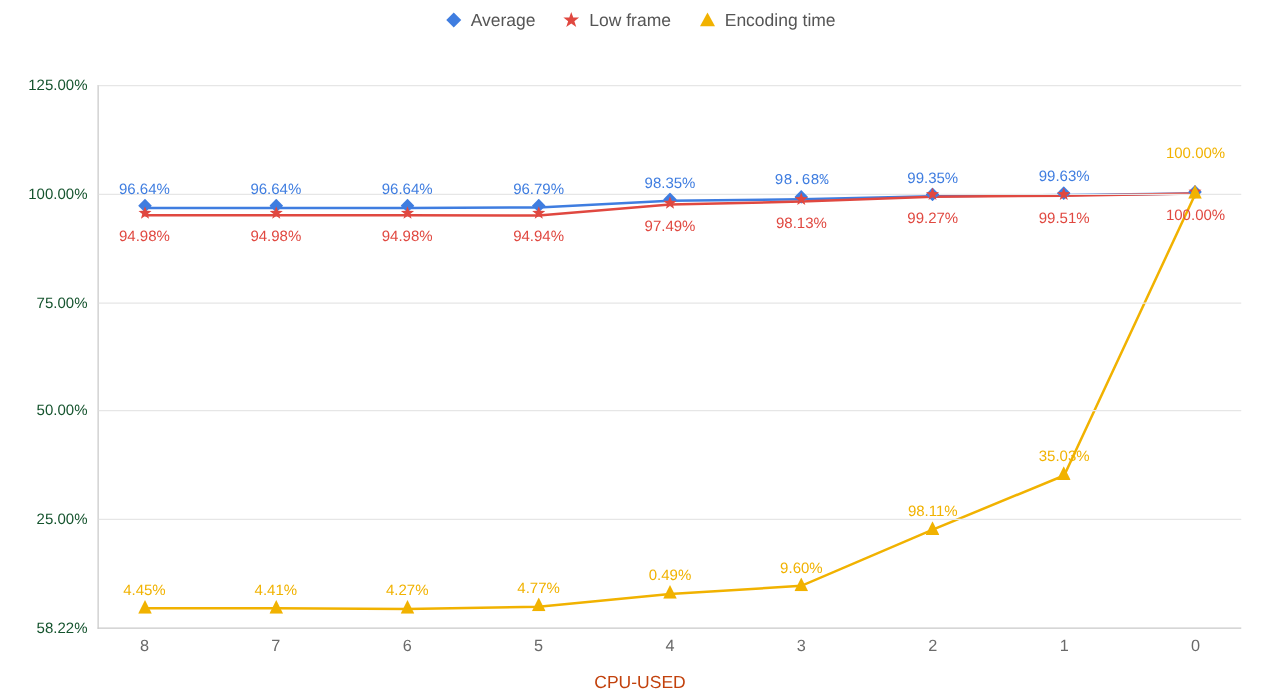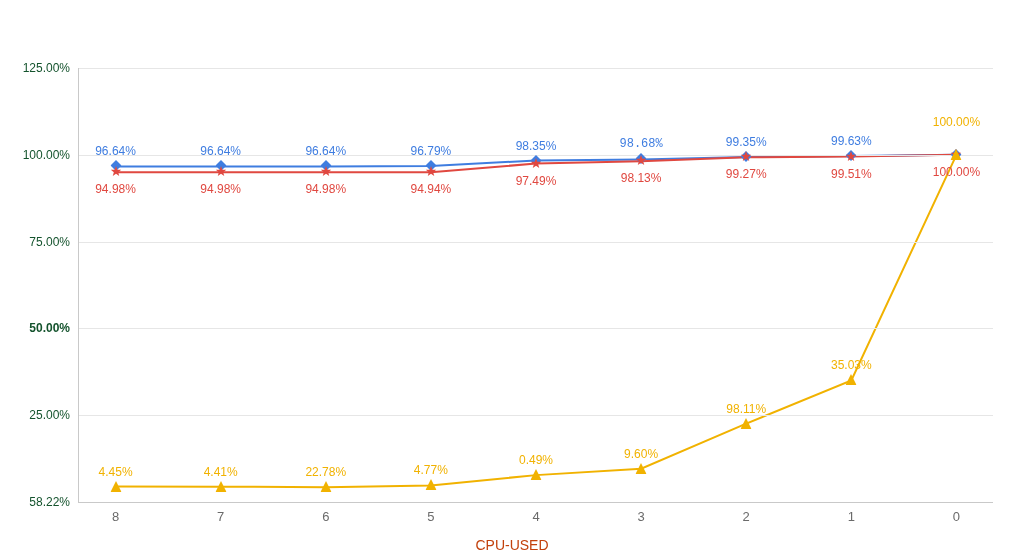--- a/index.html
+++ b/index.html
@@ -87,32 +87,52 @@
 .marker {
   position: absolute;
   transform: translate(-50%, -50%);
 }
 </style>
 </head>
 <body>
 
 <div class="chart-wrap">
 
+  <div class="legend">
+    <div class="item">
+      <svg width="14" height="14" viewBox="0 0 14 14">
+          <polygon points="7,1 13,7 7,13 1,7" fill="#3f7de0"></polygon>
+        </svg>
+      <span>Average</span>
+    </div>
+    <div class="item">
+      <svg width="14" height="14" viewBox="0 0 14 14">
+          <polygon points="7,0.5 8.6,5 13.3,5 9.5,7.9 11,12.6 7,9.8 3,12.6 4.5,7.9 0.7,5 5.4,5" fill="#e04840"></polygon>
+        </svg>
+      <span>Low frame</span>
+    </div>
+    <div class="item">
+      <svg width="14" height="14" viewBox="0 0 14 14">
+          <polygon points="7,1 13,12 1,12" fill="#f1b200"></polygon>
+        </svg>
+      <span>Encoding time</span>
+    </div>
+  </div>
 
   <div class="plot" id="plot">
     <svg class="lines" id="svg-lines" viewBox="0 0 914 434" preserveAspectRatio="none">
         <polyline points="36.56,98.46591999999998 141.67000000000002,98.46591999999998 246.78,98.46591999999998 351.89,97.94511999999997 457,92.52880000000005 562.1099999999999,91.38304 667.22,89.05680000000001 772.3299999999999,88.08464000000004 877.44,86.79999999999995" fill="none" stroke="#3f7de0" stroke-width="2"></polyline>
         <polyline points="36.56,104.22943999999995 141.67000000000002,104.22943999999995 246.78,104.22943999999995 351.89,104.36832000000004 457,95.51472000000001 562.1099999999999,93.29264 667.22,89.33456000000001 772.3299999999999,88.50128000000001 877.44,86.79999999999995" fill="none" stroke="#e04840" stroke-width="2"></polyline>
         <polyline points="36.56,418.5496 141.67000000000002,418.68848 246.78,419.17456 351.89,417.43856 457,407.12672 562.1099999999999,400.66880000000003 667.22,355.63696 772.3299999999999,312.37584000000004 877.44,86.79999999999995" fill="none" stroke="#f1b200" stroke-width="2"></polyline>
       </svg>
   <div class="ytick" style="top: 434px;">58.22%</div>
       <div class="gridline" style="top: 347.2px;"></div>
       <div class="ytick" style="top: 347.2px;">25.00%</div>
       <div class="gridline" style="top: 260.4px;"></div>
-      <div class="ytick" style="top: 260.4px; font-weight: bold;">50.00%</div>
+      <div class="ytick" style="top: 260.4px;">50.00%</div>
       <div class="gridline" style="top: 173.6px;"></div>
       <div class="ytick" style="top: 173.6px;">75.00%</div>
       <div class="gridline" style="top: 86.8px;"></div>
       <div class="ytick" style="top: 86.8px;">100.00%</div>
       <div class="gridline" style="top: 0px;"></div>
       <div class="ytick" style="top: 0px;">125.00%</div>
       <div class="xtick" style="left: 36.56px;">8</div>
       <div class="xtick" style="left: 141.67px;">7</div>
       <div class="xtick" style="left: 246.78px;">6</div>
       <div class="xtick" style="left: 351.89px;">5</div>
@@ -196,21 +216,21 @@
           <polygon points="5.5,0 11,11 0,11" fill="#f1b200"></polygon>
         </svg></span>
       <div class="data-label yellow" style="left: 36.56px; top: 396.55px;">4.45%</div>
       <span class="marker" style="left: 141.67px; top: 418.688px;"><svg width="11" height="11" viewBox="0 0 11 11">
           <polygon points="5.5,0 11,11 0,11" fill="#f1b200"></polygon>
         </svg></span>
       <div class="data-label yellow" style="left: 141.67px; top: 396.688px;">4.41%</div>
       <span class="marker" style="left: 246.78px; top: 419.175px;"><svg width="11" height="11" viewBox="0 0 11 11">
           <polygon points="5.5,0 11,11 0,11" fill="#f1b200"></polygon>
         </svg></span>
-      <div class="data-label yellow" style="left: 246.78px; top: 397.175px;">22.78%</div>
+      <div class="data-label yellow" style="left: 246.78px; top: 397.175px;">4.27%</div>
       <span class="marker" style="left: 351.89px; top: 417.439px;"><svg width="11" height="11" viewBox="0 0 11 11">
           <polygon points="5.5,0 11,11 0,11" fill="#f1b200"></polygon>
         </svg></span>
       <div class="data-label yellow" style="left: 351.89px; top: 395.439px;">4.77%</div>
       <span class="marker" style="left: 457px; top: 407.127px;"><svg width="11" height="11" viewBox="0 0 11 11">
           <polygon points="5.5,0 11,11 0,11" fill="#f1b200"></polygon>
         </svg></span>
       <div class="data-label yellow" style="left: 457px; top: 385.127px;">0.49%</div>
       <span class="marker" style="left: 562.11px; top: 400.669px;"><svg width="11" height="11" viewBox="0 0 11 11">
           <polygon points="5.5,0 11,11 0,11" fill="#f1b200"></polygon>

